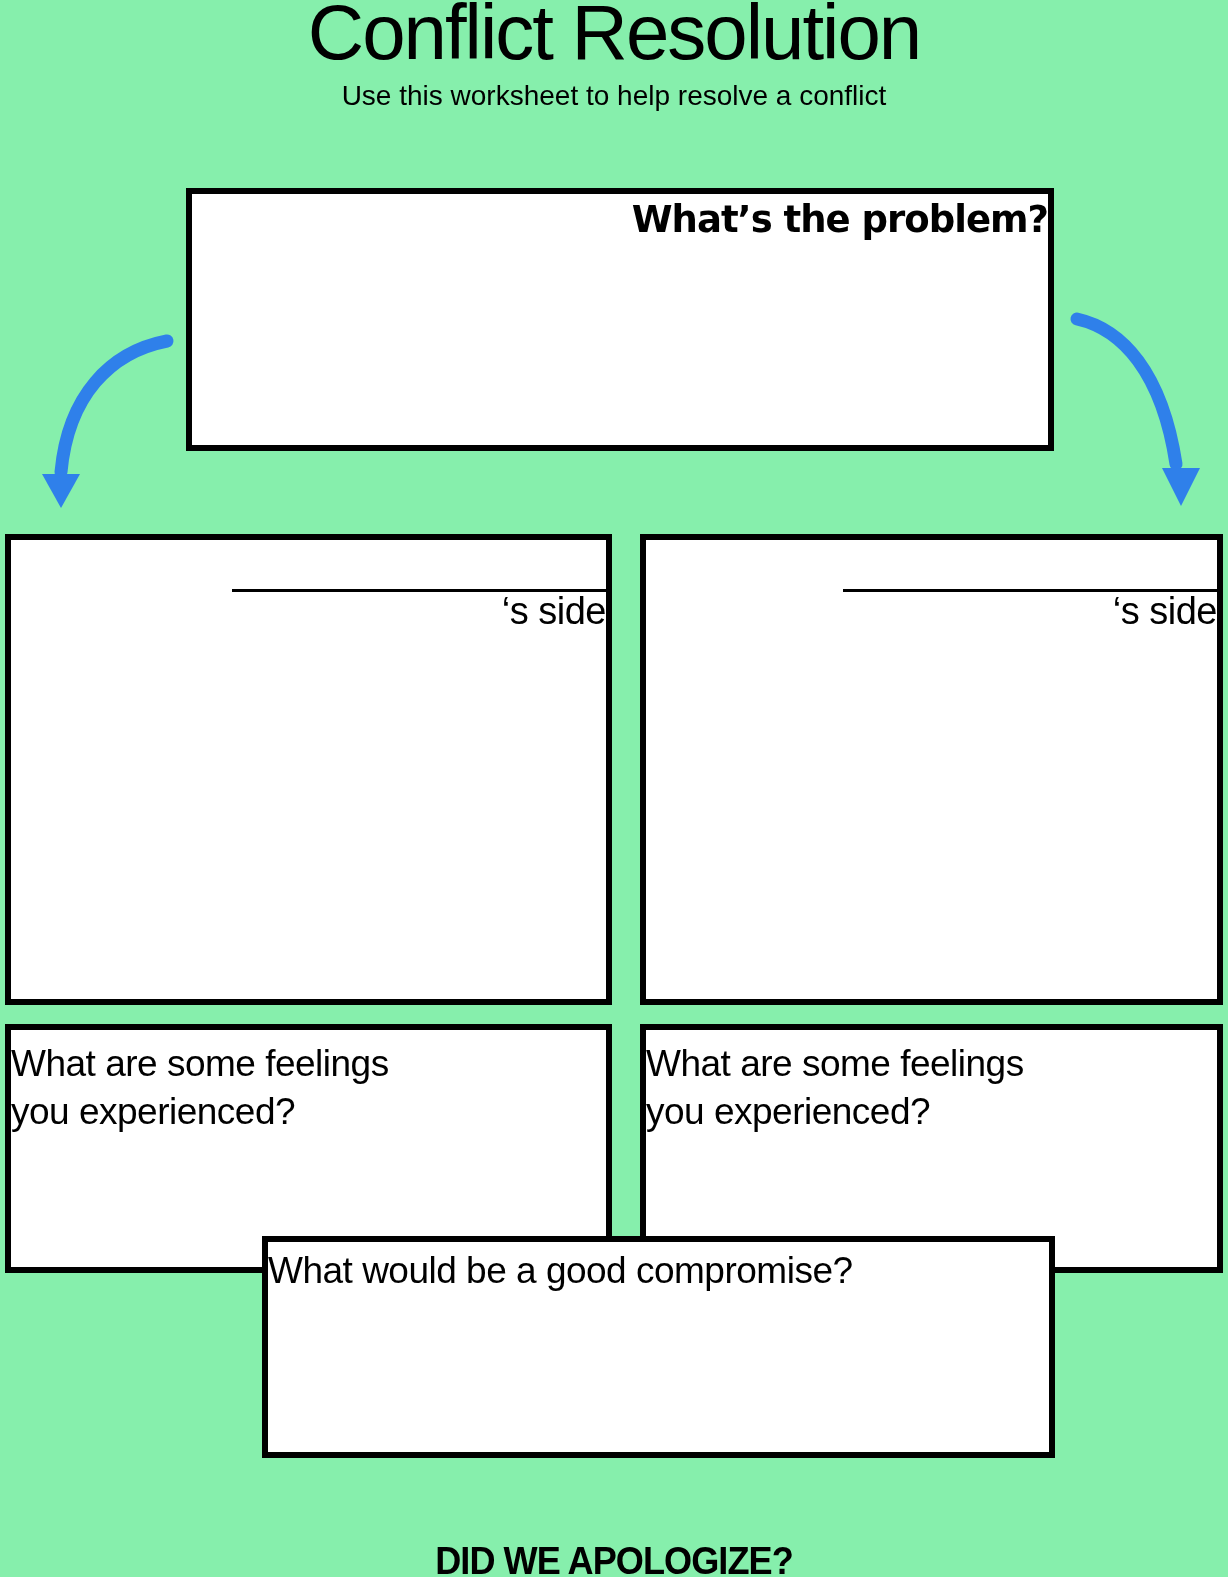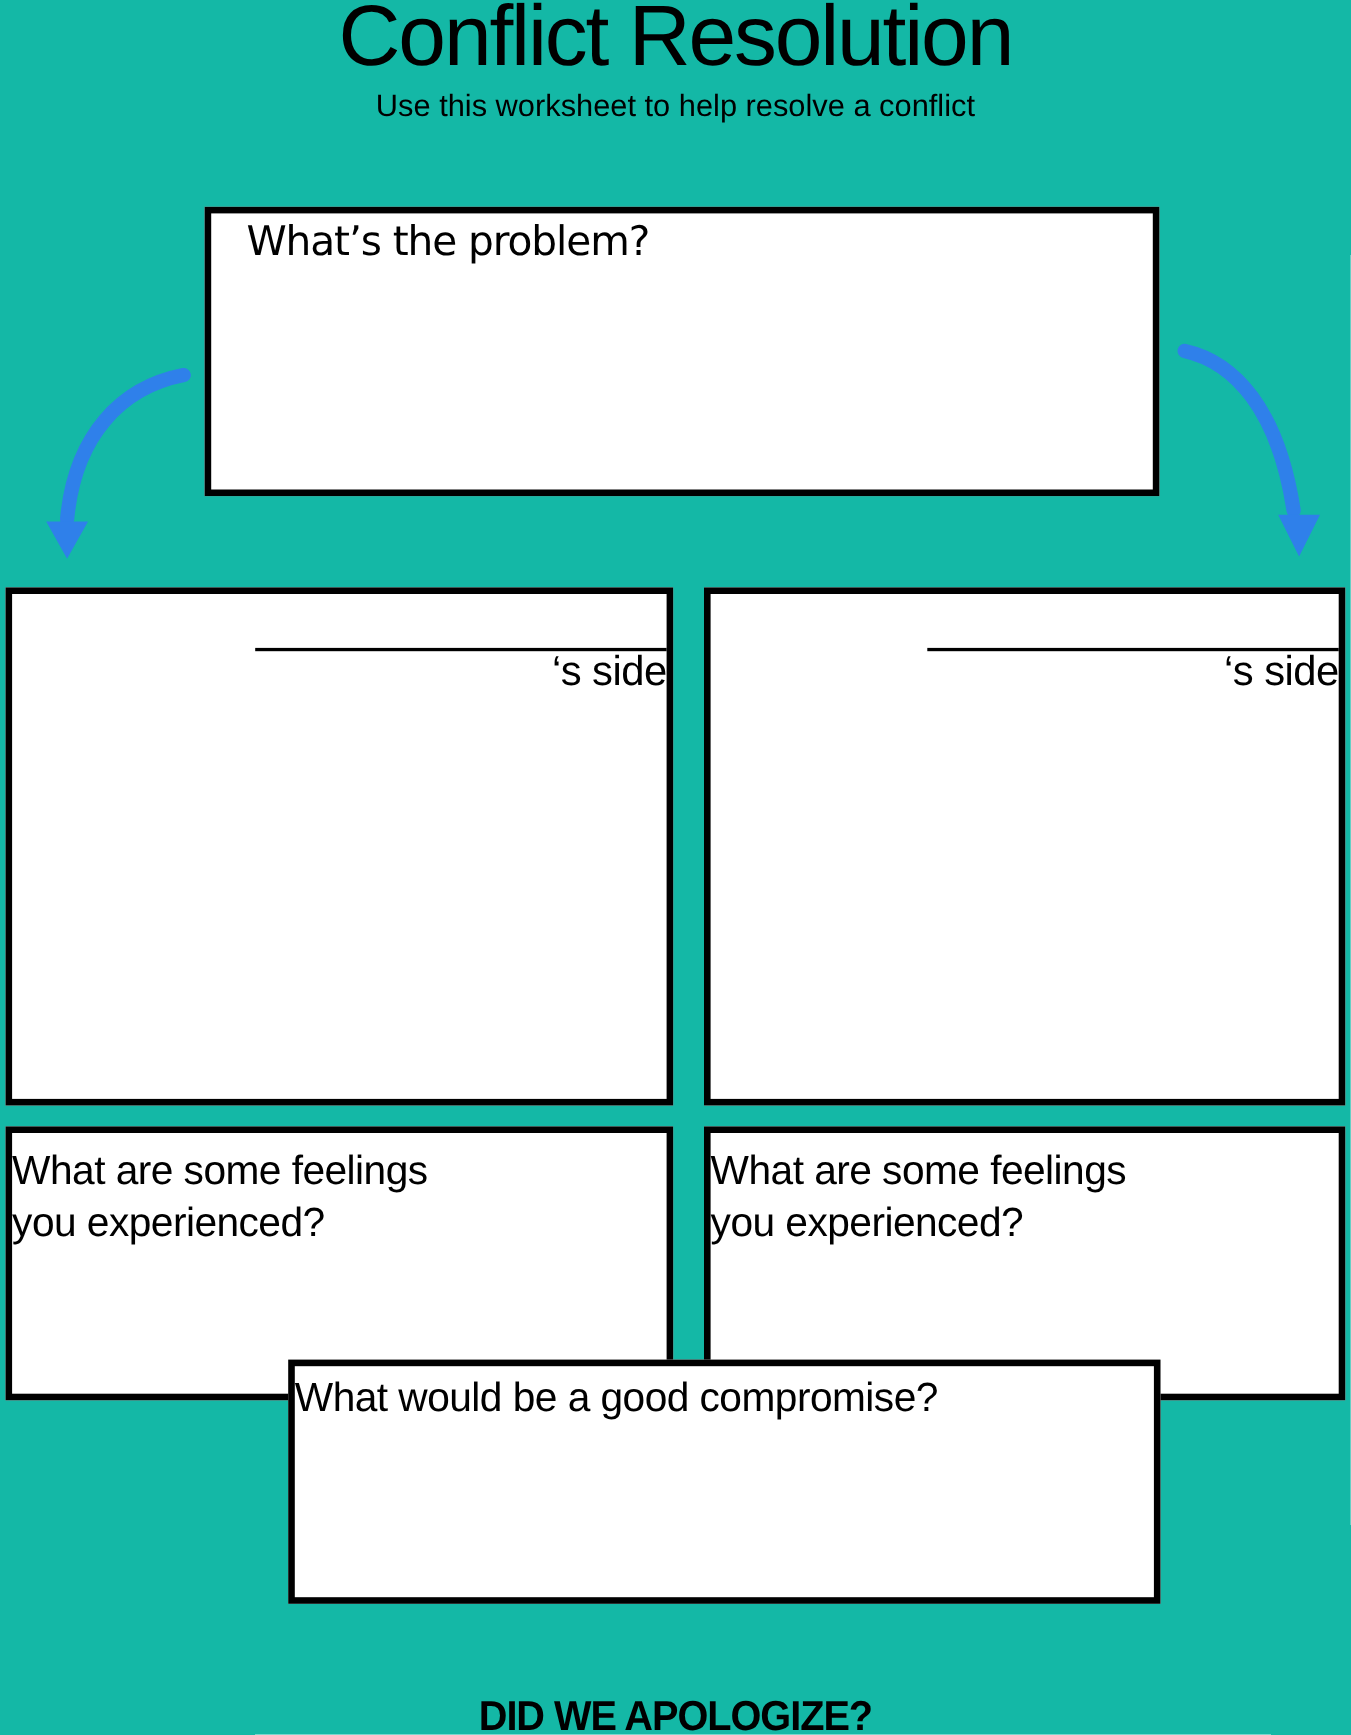--- a/index.html
+++ b/index.html
@@ -1,17 +1,17 @@
 <!DOCTYPE html>
 <html style="--arrow-blue: #2F80EA;"><head>
 <meta charset="utf-8">
 <style>
   html,body { margin:0; padding:0; background:#ffffff; }
   .page {
-    position:relative; width:1228px; height:1577px; background:#14b8a6;
+    position:relative; width:1228px; height:1577px; background:#86efac;
     font-family:"Liberation Sans", sans-serif; color:#000; overflow:hidden;
   }
   .page-title {
     position:absolute; top:-10px; left:0; width:100%; margin:0;
     text-align:center; font-size:78px; font-weight:400; letter-spacing:-2px;
     line-height:1.08;
   }
   .page-subtitle {
     position:absolute; top:80px; left:0; width:100%; margin:0;
     text-align:center; font-size:28px; font-weight:400;
@@ -20,22 +20,22 @@
     position:absolute; border:6px solid #000; box-sizing:border-box; background:#fff;
   }
   .problem-box   { left:186px; top:188px;  width:868px; height:263px; }
   .side-box-l    { left:5px;   top:534px;  width:607px; height:471px; }
   .side-box-r    { left:640px; top:534px;  width:583px; height:471px; }
   .feelings-l    { left:5px;   top:1024px; width:607px; height:249px; }
   .feelings-r    { left:640px; top:1024px; width:583px; height:249px; }
   .compromise-box{ left:262px; top:1236px; width:793px; height:222px; }
 
   .problem-heading {
-    padding-top:4px; text-align:left;
-    font-family:"DejaVu Sans", sans-serif; font-weight:normal;
+    padding-top:4px; text-align:right;
+    font-family:"DejaVu Sans", sans-serif; font-weight:bold;
     font-size:37px; letter-spacing:-1px;padding-left:32px;
   }
   .box-question {
     padding-top:10px; text-align:left; font-size:37px; line-height:48px;
     letter-spacing:-0.5px;
   }
   .compromise-box .box-question { padding-top:5px; }
   .write-area { position:absolute; left:6px; right:6px; bottom:6px; }
   .problem-box .write-area { top:55px; }
   .side-box-l .write-area, .side-box-r .write-area { top:110px; }

